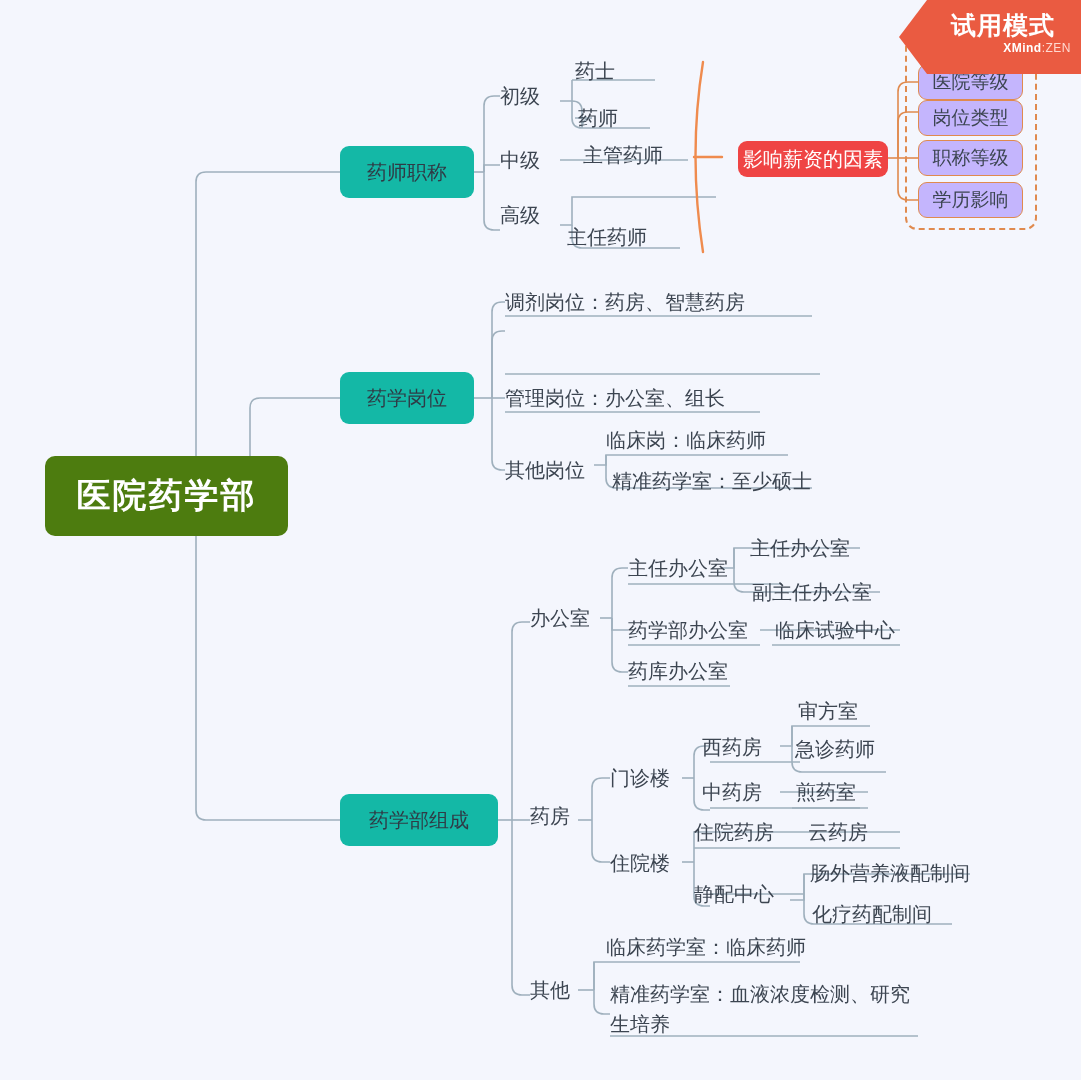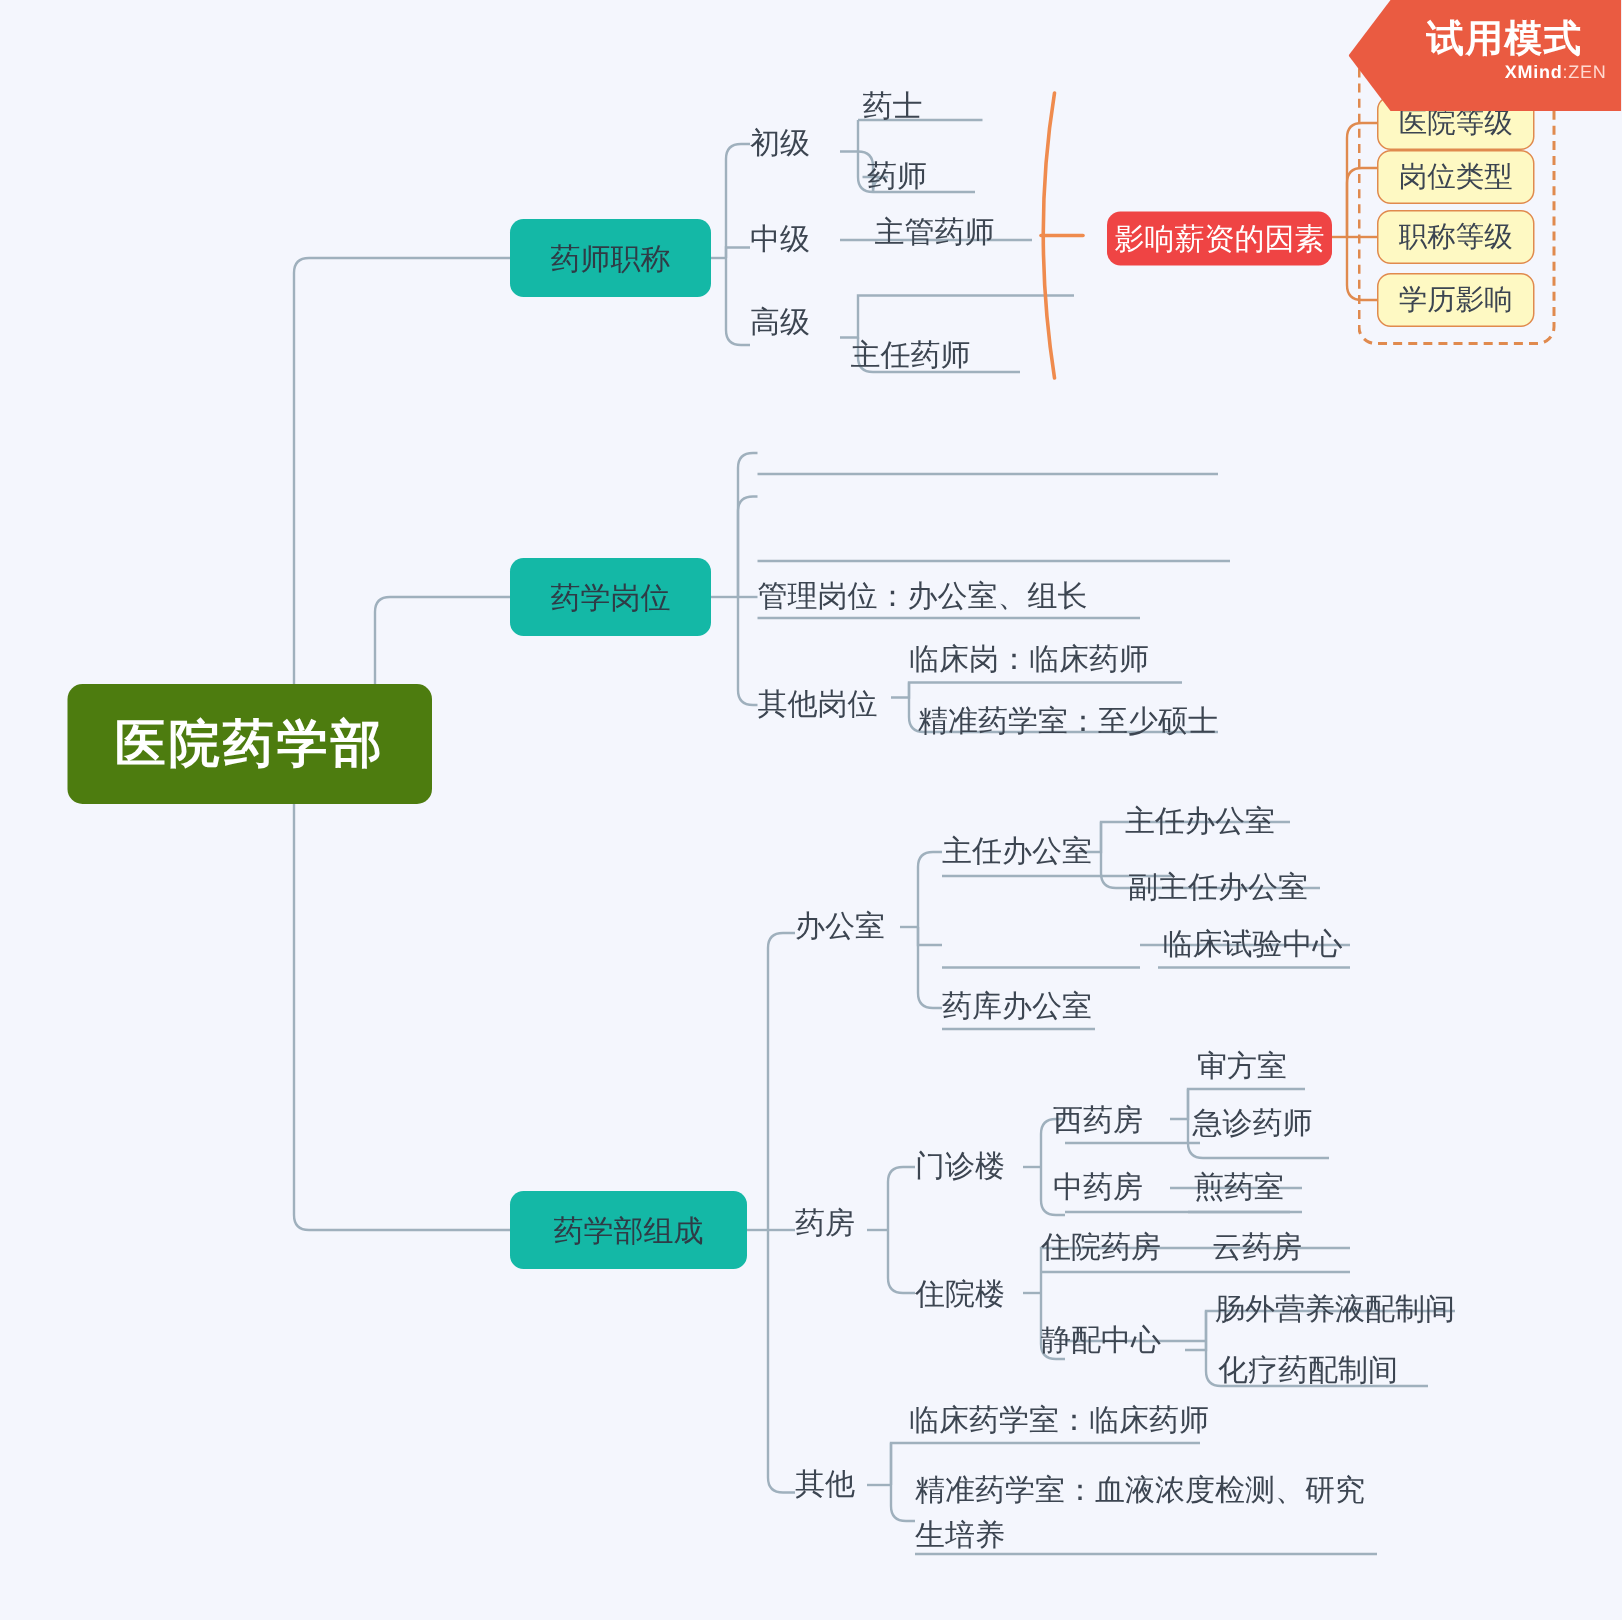--- a/index.html
+++ b/index.html
@@ -40,21 +40,21 @@
 
   
   .callout{
     background:#ef4444;color:#ffffff;
     border-radius:9px;font-size:20px;
     display:flex;align-items:center;justify-content:center;
   }
   
   .obox{
     border:1.6px solid #e08a4e;
-    background:#fef9c3;
+    background:#c4b5fd;
     border-radius:9px;
     color:#3c4551;font-size:19px;
     display:flex;align-items:center;justify-content:center;
   }
   .boundary{
     position:absolute;
     border:2px dashed #e08a4e;
     border-radius:12px;
     box-sizing:border-box;
   }
@@ -207,34 +207,36 @@
   <div class="node txt" style="left:500px;top:81px;width:60px;height:30px;">初级</div>
   <div class="node txt" style="left:575px;top:56px;width:80px;height:30px;">药士</div>
   <div class="node txt" style="left:578px;top:103px;width:80px;height:30px;">药师</div>
 
   <div class="node txt" style="left:500px;top:145px;width:60px;height:30px;">中级</div>
   <div class="node txt" style="left:583px;top:140px;width:120px;height:30px;">主管药师</div>
 
   <div class="node txt" style="left:500px;top:200px;width:60px;height:30px;">高级</div>
   <div class="node txt" style="left:567px;top:222px;width:140px;height:30px;">主任药师</div>
 
+  <div class="node txt" style="left:505px;top:287px;width:320px;height:30px;">调剂岗位：药房、智慧药房</div>
 
 
   <div class="node txt" style="left:505px;top:383px;width:300px;height:30px;">管理岗位：办公室、组长</div>
 
   <div class="node txt" style="left:505px;top:455px;width:110px;height:30px;">其他岗位</div>
   <div class="node txt" style="left:606px;top:425px;width:200px;height:30px;">临床岗：临床药师</div>
   <div class="node txt" style="left:612px;top:466px;width:220px;height:30px;">精准药学室：至少硕士</div>
 
   <div class="node txt" style="left:530px;top:603px;width:80px;height:30px;">办公室</div>
 
   <div class="node txt" style="left:628px;top:553px;width:140px;height:30px;">主任办公室</div>
   <div class="node txt" style="left:750px;top:533px;width:130px;height:30px;">主任办公室</div>
   <div class="node txt" style="left:752px;top:577px;width:150px;height:30px;">副主任办公室</div>
 
+  <div class="node txt" style="left:628px;top:615px;width:160px;height:30px;">药学部办公室</div>
   <div class="node txt" style="left:775px;top:615px;width:140px;height:30px;">临床试验中心</div>
 
   <div class="node txt" style="left:628px;top:656px;width:140px;height:30px;">药库办公室</div>
 
   <div class="node txt" style="left:530px;top:801px;width:60px;height:30px;">药房</div>
 
   <div class="node txt" style="left:610px;top:763px;width:80px;height:30px;">门诊楼</div>
   <div class="node txt" style="left:702px;top:732px;width:80px;height:30px;">西药房</div>
   <div class="node txt" style="left:798px;top:696px;width:80px;height:30px;">审方室</div>
   <div class="node txt" style="left:795px;top:734px;width:100px;height:30px;">急诊药师</div>

